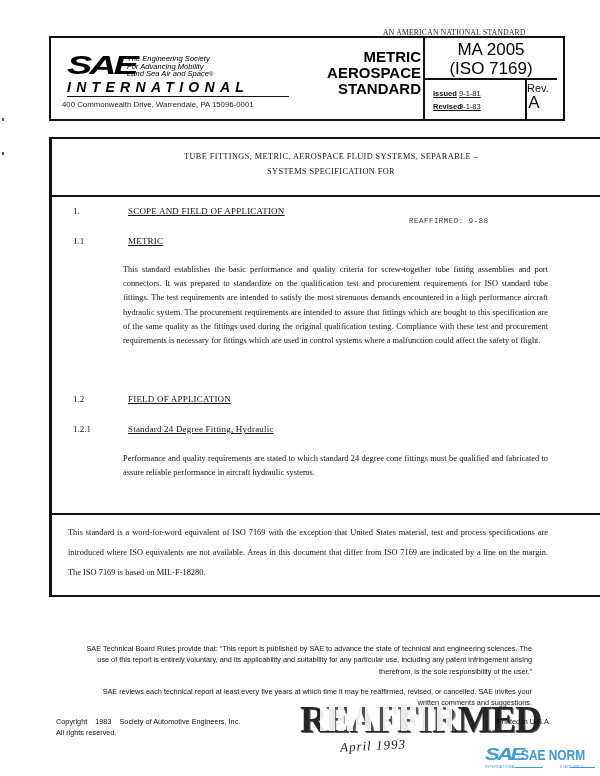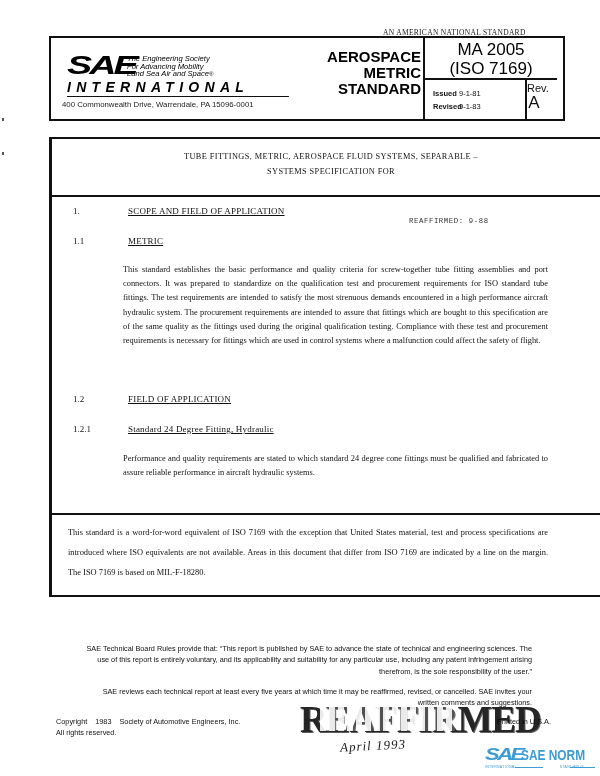--- a/index.html
+++ b/index.html
@@ -20,21 +20,21 @@
     .intl { position: absolute; left: 0; top: 25px; font-size: 14px; font-weight: bold; font-style: italic; letter-spacing: 5.3px; color: #000; white-space: nowrap; }
     .intl-line { position: absolute; left: 0; top: 42px; width: 222px; height: 1px; background: #111; }
     .address { position: absolute; left: -5px; top: 46px; font-size: 7.8px; color: #222; white-space: nowrap; }
 
     .std-type { position: absolute; right: 2px; top: 11px; width: 150px; text-align: right; font-weight: bold; font-size: 15px; line-height: 16px; color: #000; }
 
     .hdr-right { position: absolute; left: 372px; top: 0; width: 140px; height: 81px; border-left: 2px solid #111; }
     .num-cell { position: absolute; left: 0; top: 0; width: 132px; height: 42px; border-bottom: 2px solid #111; text-align: center; padding-top: 2px; }
     .num-cell div { font-size: 17px; line-height: 19px; color: #000; }
     .date-cell { position: absolute; left: 0; top: 42px; width: 100px; height: 39px; padding: 7px 0 0 8px; }
-    .date-row { display: flex; font-size: 7.5px; line-height: 13px; color: #111; }
+    .date-row { display: flex; font-size: 7.5px; line-height: 13px; color: #111; text-decoration: underline; }
     .date-label { width: 26px; font-weight: bold; }
     .rev-cell { position: absolute; left: 100px; top: 42px; width: 16px; height: 39px; border-left: 2px solid #111; text-align: center; }
     .rev-label { font-size: 11px; padding-top: 2px; }
     .rev-val { font-size: 17px; line-height: 18px; }
 
     
     .main { left: 49px; top: 137px; width: 564px; height: 460px; border: 2px solid #111; border-left-width: 3px; border-right-width: 3px; }
     .title { position: absolute; left: 0; top: 10px; width: 100%; text-align: center; font-family: "Liberation Serif", serif; font-size: 8.3px; line-height: 15px; letter-spacing: 0.4px; }
     .div1 { position: absolute; left: 0; top: 56px; width: 100%; height: 2px; background: #111; }
     .div2 { position: absolute; left: 0; top: 374px; width: 100%; height: 2px; background: #111; }
@@ -83,22 +83,22 @@
       <div class="tagline">
         <div>The Engineering Society</div>
         <div>For Advancing Mobility</div>
         <div><span>Land Sea Air and Space</span><span style="font-size:6px">®</span></div>
       </div>
       <div class="intl">INTERNATIONAL</div>
       <div class="intl-line"></div>
       <div class="address">400 Commonwealth Drive, Warrendale, PA 15096-0001</div>
     </div>
     <div class="std-type">
+      <div>METRIC</div>
       <div>AEROSPACE</div>
-      <div>METRIC</div>
       <div>STANDARD</div>
     </div>
   </div>
   <div class="hdr-right">
     <div class="num-cell">
       <div>MA 2005</div>
       <div>(ISO 7169)</div>
     </div>
     <div class="date-cell">
       <div class="date-row">

